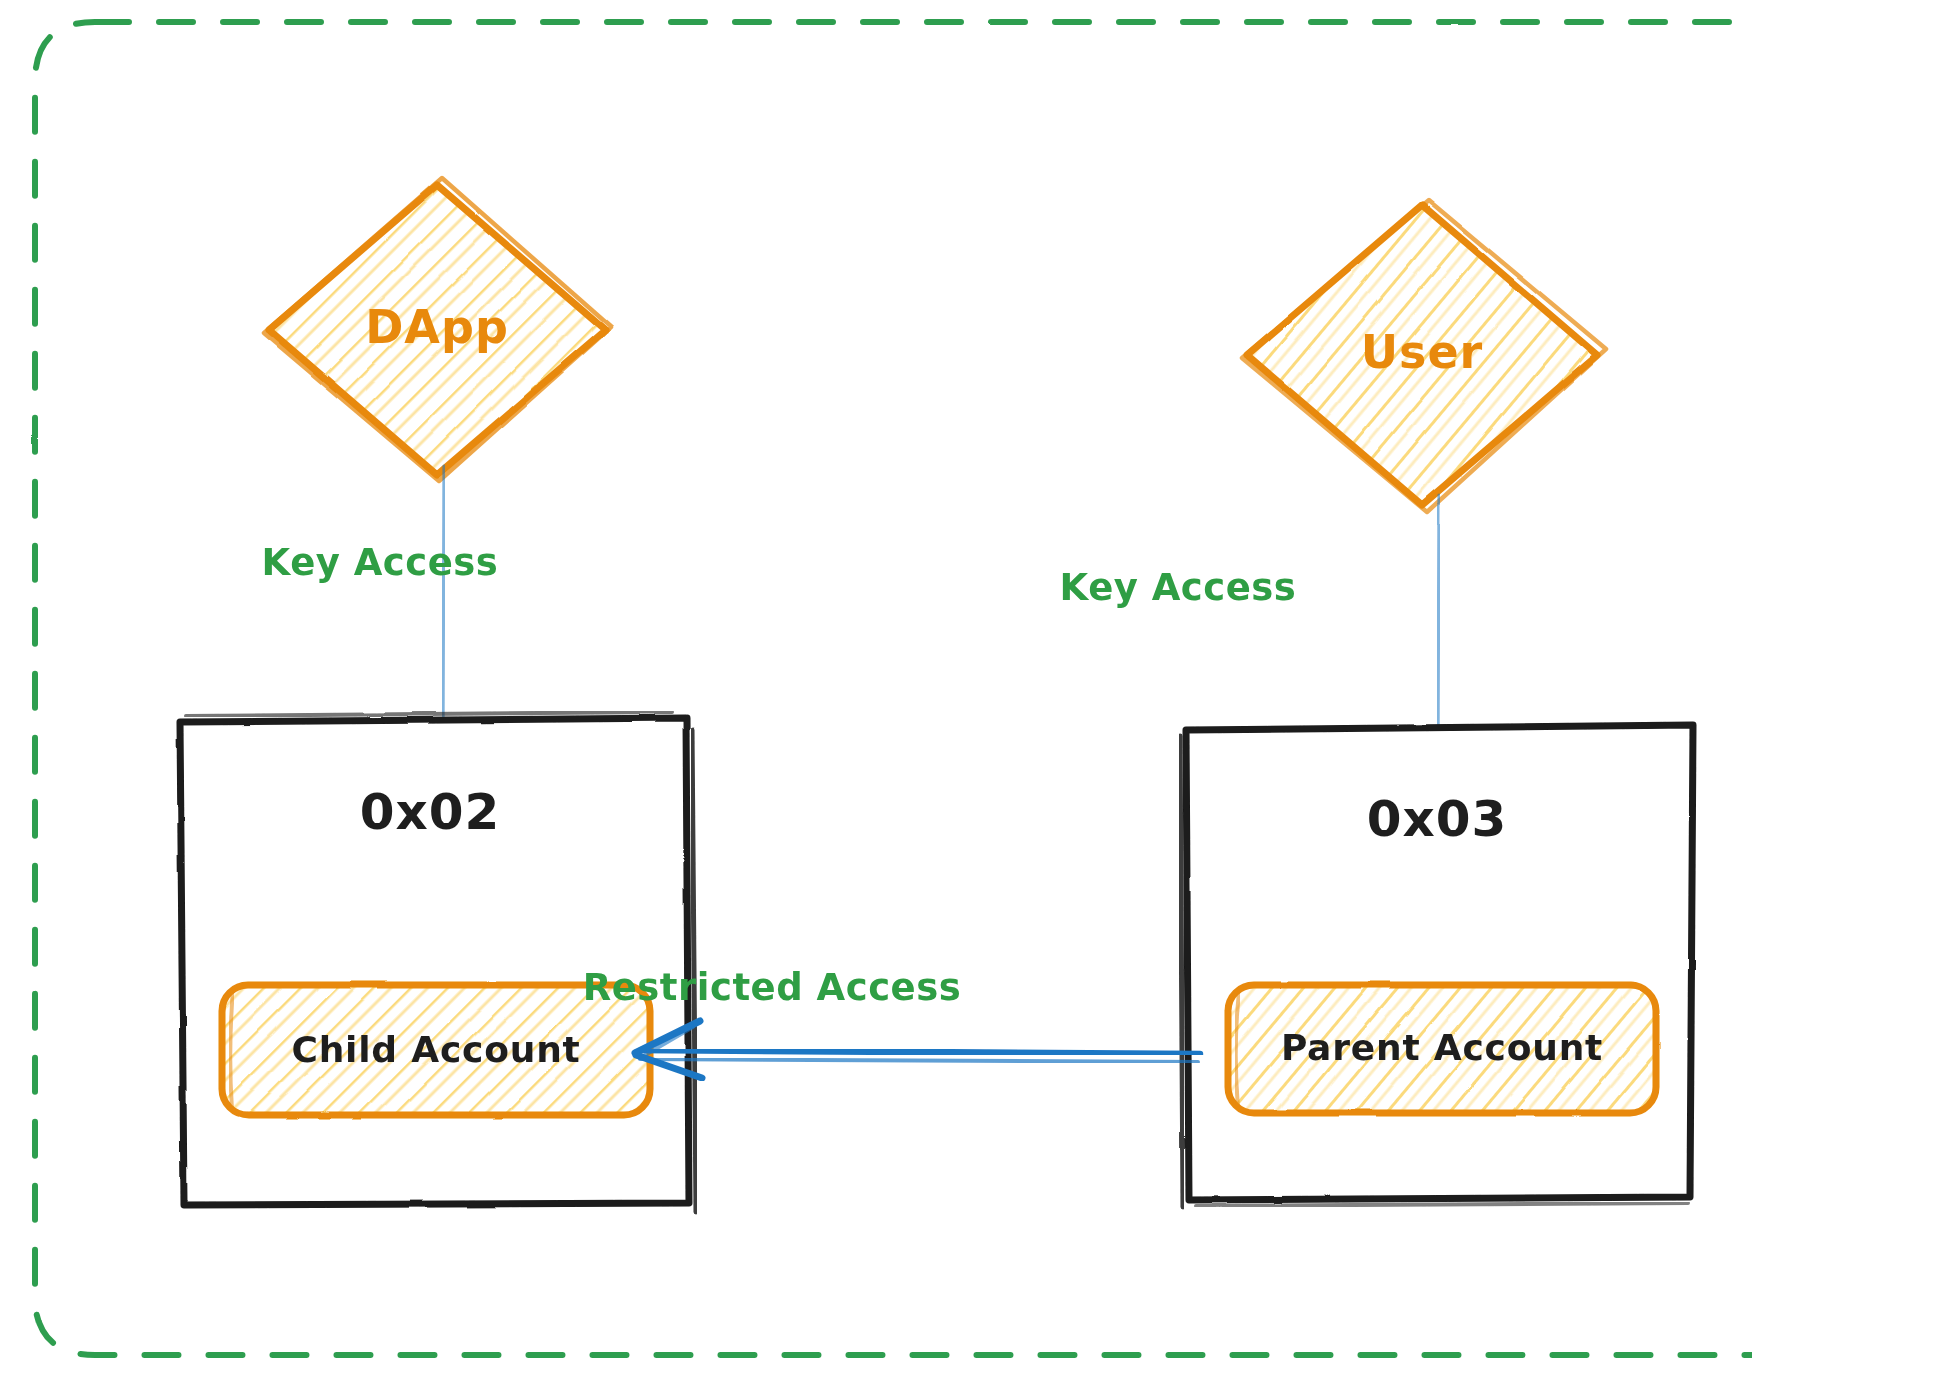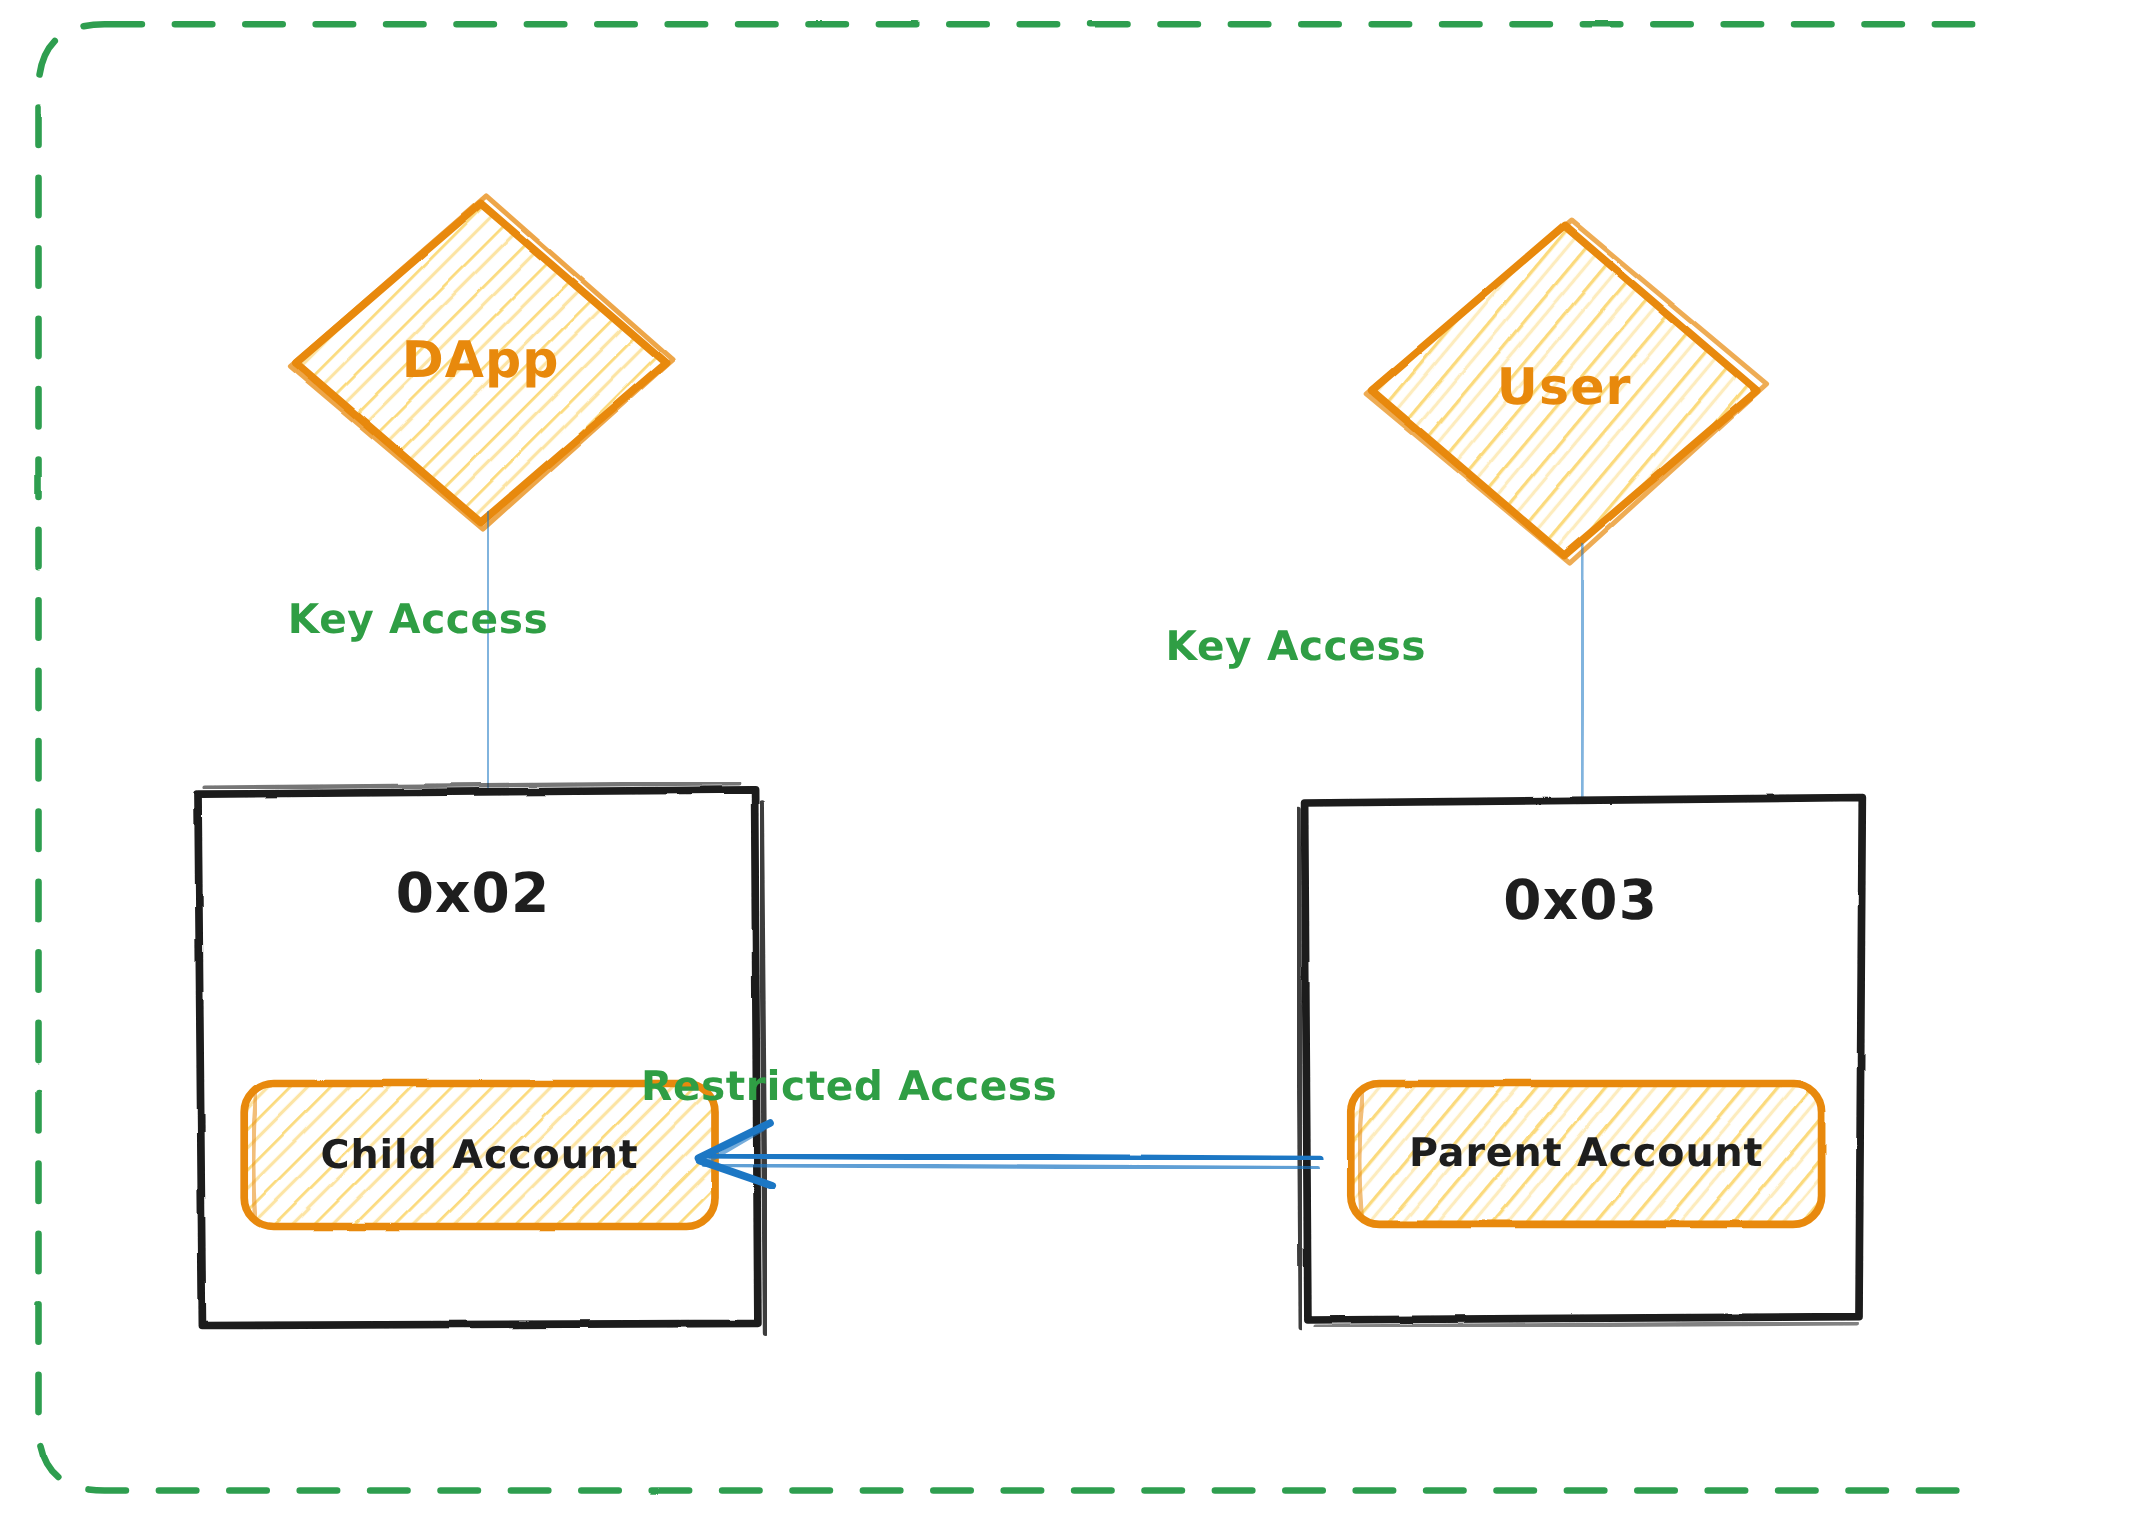--- a/index.html
+++ b/index.html
@@ -10,21 +10,20 @@
   }
   body {
     font-family: "DejaVu Sans", sans-serif;
   }
   #stage {
     position: relative;
     width: 1752px;
     height: 1375px;
     background: #ffffff;
     overflow: hidden;
-    padding-left: 44px;
   }
   #diagram-svg {
     position: absolute;
     left: 0;
     top: 0;
     width: 1954px;
     height: 1375px;
   }
   .hand-text {
     font-family: "DejaVu Sans", sans-serif;

